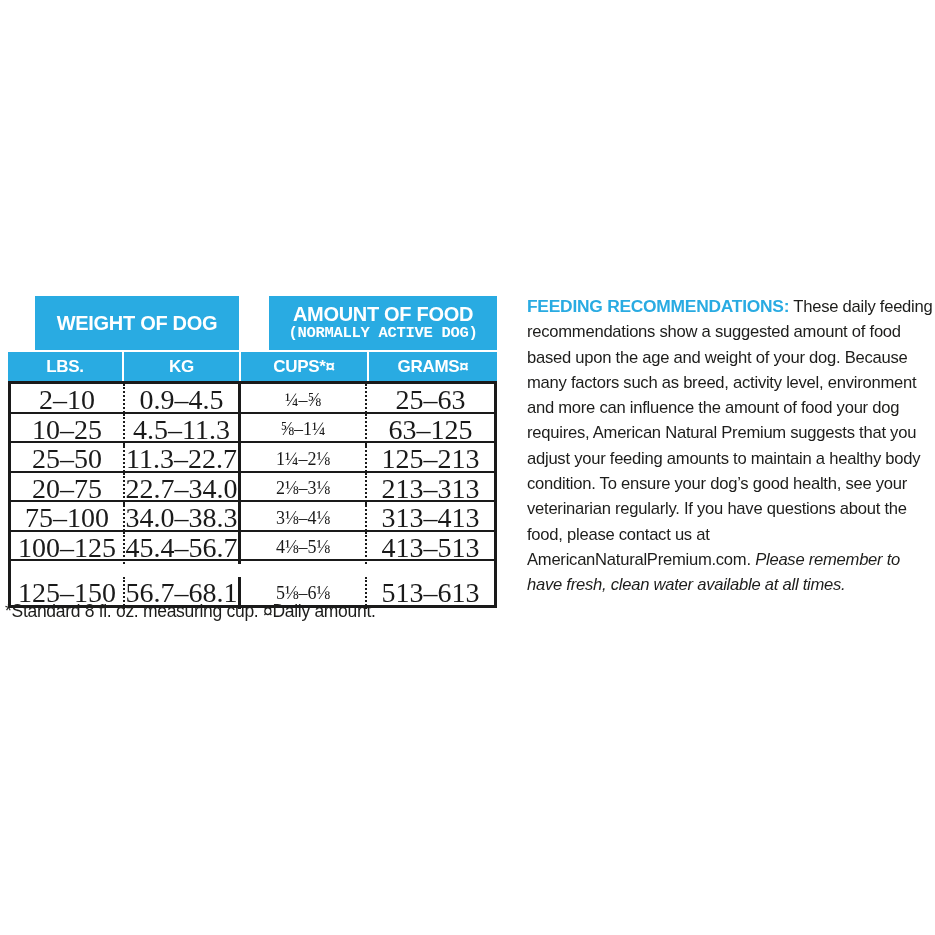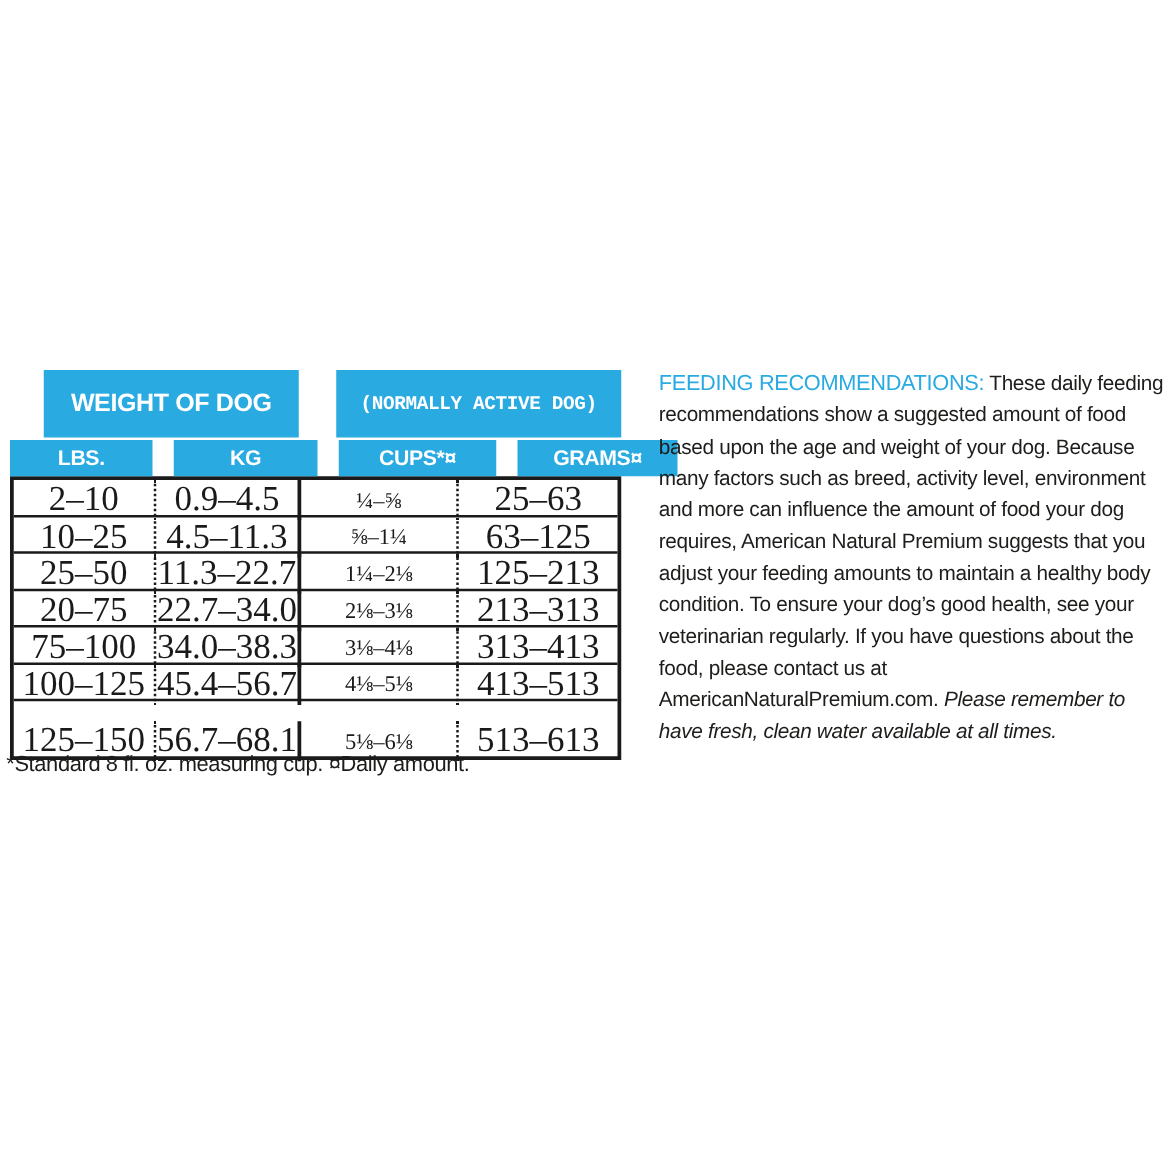--- a/index.html
+++ b/index.html
@@ -36,21 +36,21 @@
     justify-content: center;
     font-weight: bold;
     letter-spacing: -0.3px;
     margin-left: 27px;
   }
   .h-main { font-size: 20px; line-height: 21px; }
   .h-sub  { font-size: 15.5px; line-height: 17px; font-family: Liberation Mono, monospace; }
   .thead2 {
     display: grid;
     grid-template-columns: 114px 115px 126px 128px;
-    gap: 17px;
+    gap: 2px;
     background: #ffffff;
     height: 29px;
   }
   .thead2 .hcell {
     background: #29abe2;
     color: #ffffff;
     display: flex;
     align-items: center;
     justify-content: center;
     font-weight: bold;
@@ -104,37 +104,38 @@
     top: 294px;
     width: 409px;
     font-size: 16.6px;
     line-height: 25.3px;
     letter-spacing: -0.25px;
     color: #1d1d1b;
     text-align: left;
   }
   .rec-heading {
     color: #29abe2;
-    font-weight: normal;
+    font-weight: bold;
     font-size: 17.4px;
   }
   .rec-italic { font-style: italic; }
 </style>
 </head>
 <body>
 
 <div class="canvas">
 
   <div class="feed-table">
 
     <div class="thead1">
       <div class="hcell">
         <div class="h-main">WEIGHT OF DOG</div>
       </div>
       <div class="hcell">
+        <div class="h-main">AMOUNT OF FOOD</div>
         <div class="h-sub">(NORMALLY ACTIVE DOG)</div>
       </div>
     </div>
 
     <div class="thead2">
       <div class="hcell">LBS.</div>
       <div class="hcell">KG</div>
       <div class="hcell">CUPS*¤</div>
       <div class="hcell">GRAMS¤</div>
     </div>

